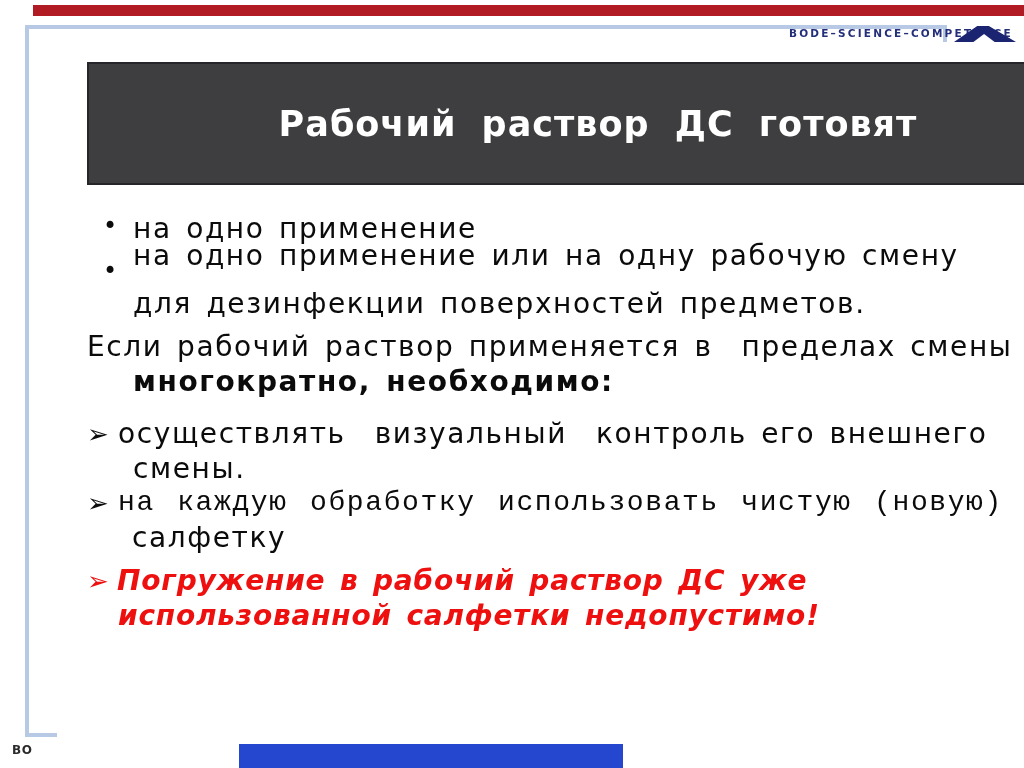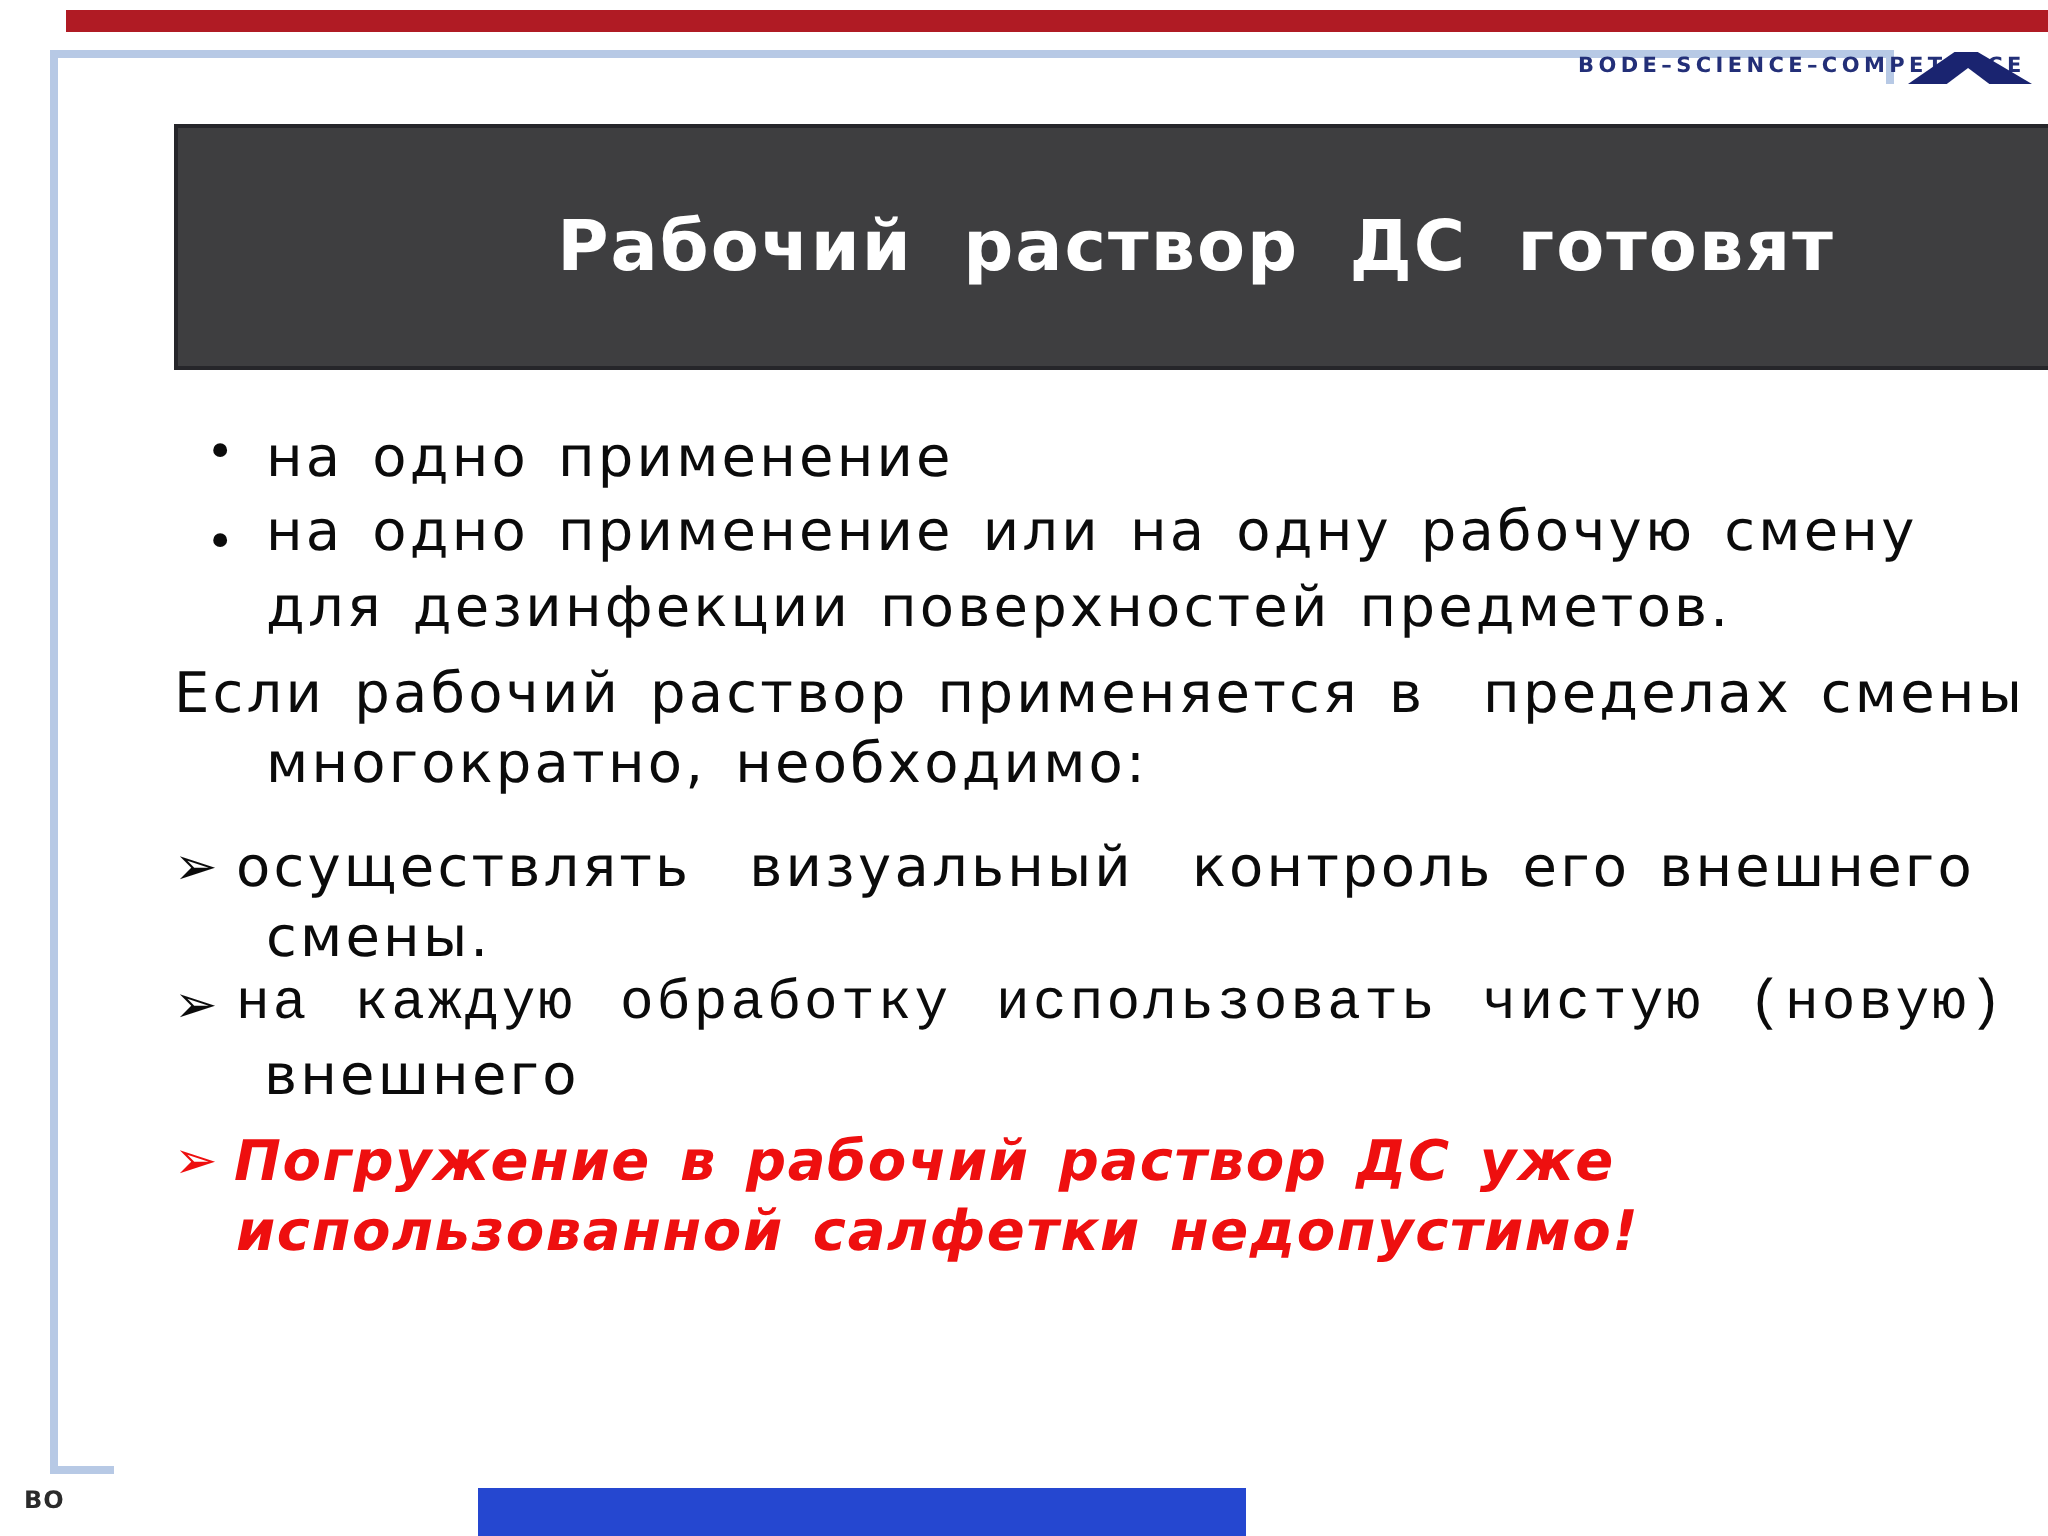--- a/index.html
+++ b/index.html
@@ -51,29 +51,29 @@
 </svg>
 
 <div class="title-box">
   <span class="title-text">Рабочий раствор ДС готовят</span>
 </div>
 
 <span class="bullet-dot" style="left:103px; top:214px;">•</span>
 <div class="line" style="left:133px; top:215px;">на одно применение</div>
 
 <span class="bullet-dot" style="left:103px; top:259px;">•</span>
-<div class="line" style="left:133px; top:252px;">на одно применение или на одну рабочую смену</div>
+<div class="line" style="left:133px; top:242px;">на одно применение или на одну рабочую смену</div>
 <div class="line" style="left:133px; top:290px;">для дезинфекции поверхностей предметов.</div>
 
 <div class="line" style="left:87px; top:333px;">Если рабочий раствор применяется в  пределах смены</div>
-<div class="line" style="left:133px; top:368px;">многократно, необходимо:</div>
+<div class="line" style="left:133px; top:368px;font-weight:bold;">многократно, необходимо:</div>
 
 <span class="bullet-arrow" style="left:87px; top:421px;">➢</span>
 <div class="line" style="left:118px; top:420px;">осуществлять  визуальный  контроль его внешнего</div>
 <div class="line" style="left:133px; top:455px;">смены.</div>
 
 <span class="bullet-arrow" style="left:87px; top:490px;">➢</span>
 <div class="line" style="left:118px; top:489px;font-family:Liberation Mono, monospace;">на каждую обработку использовать чистую (новую)</div>
-<div class="line" style="left:132px; top:524px;">внешнего</div>
+<div class="line" style="left:132px; top:524px;">салфетку</div>
 
 <span class="bullet-arrow red" style="left:87px; top:568px;">➢</span>
 <div class="line red" style="left:117px; top:567px;text-align:center;">Погружение в рабочий раствор ДС уже</div>
 <div class="line red" style="left:118px; top:602px;">использованной салфетки недопустимо!</div>
 
 </body></html>

